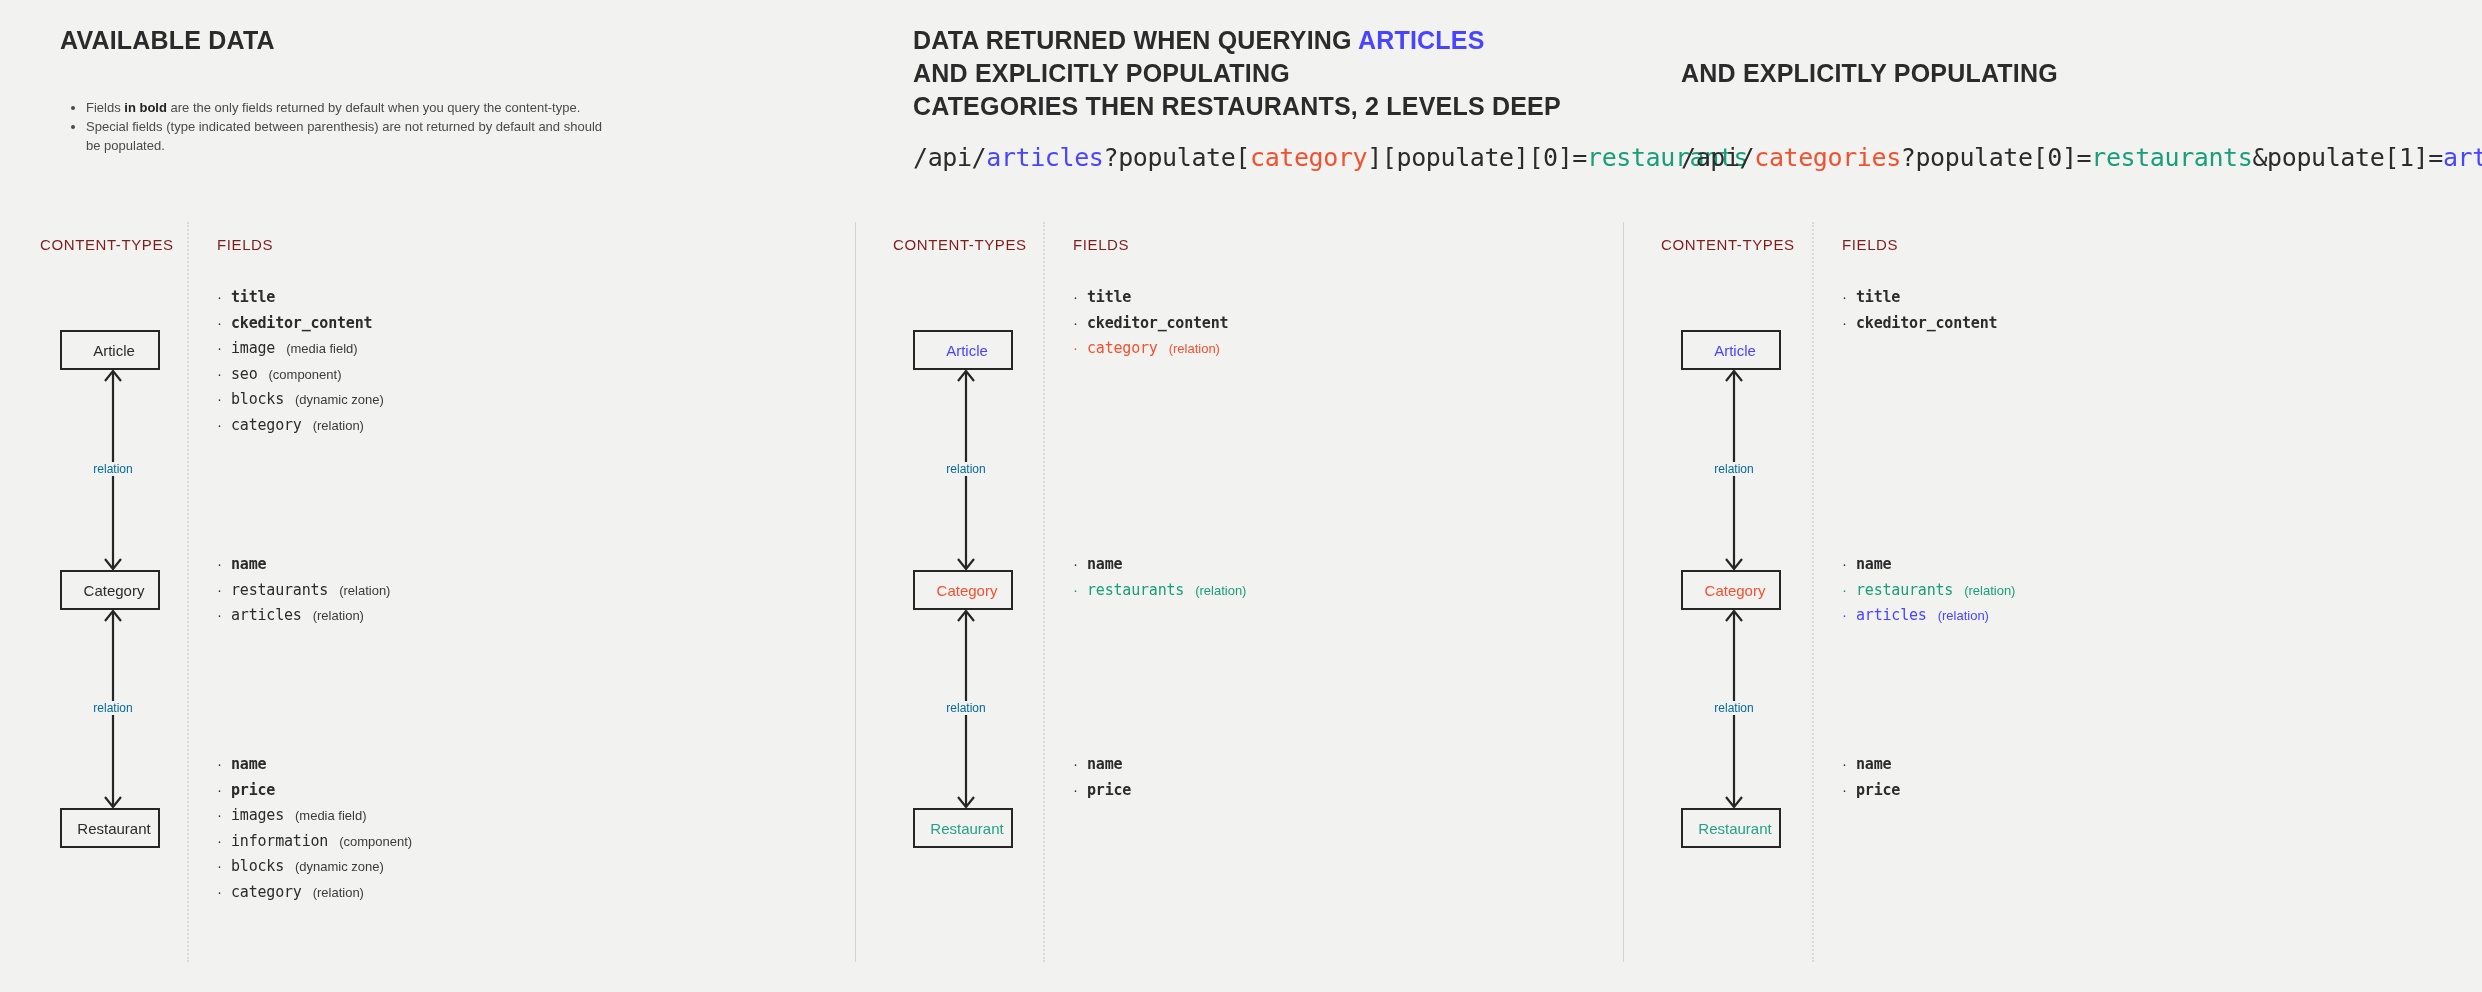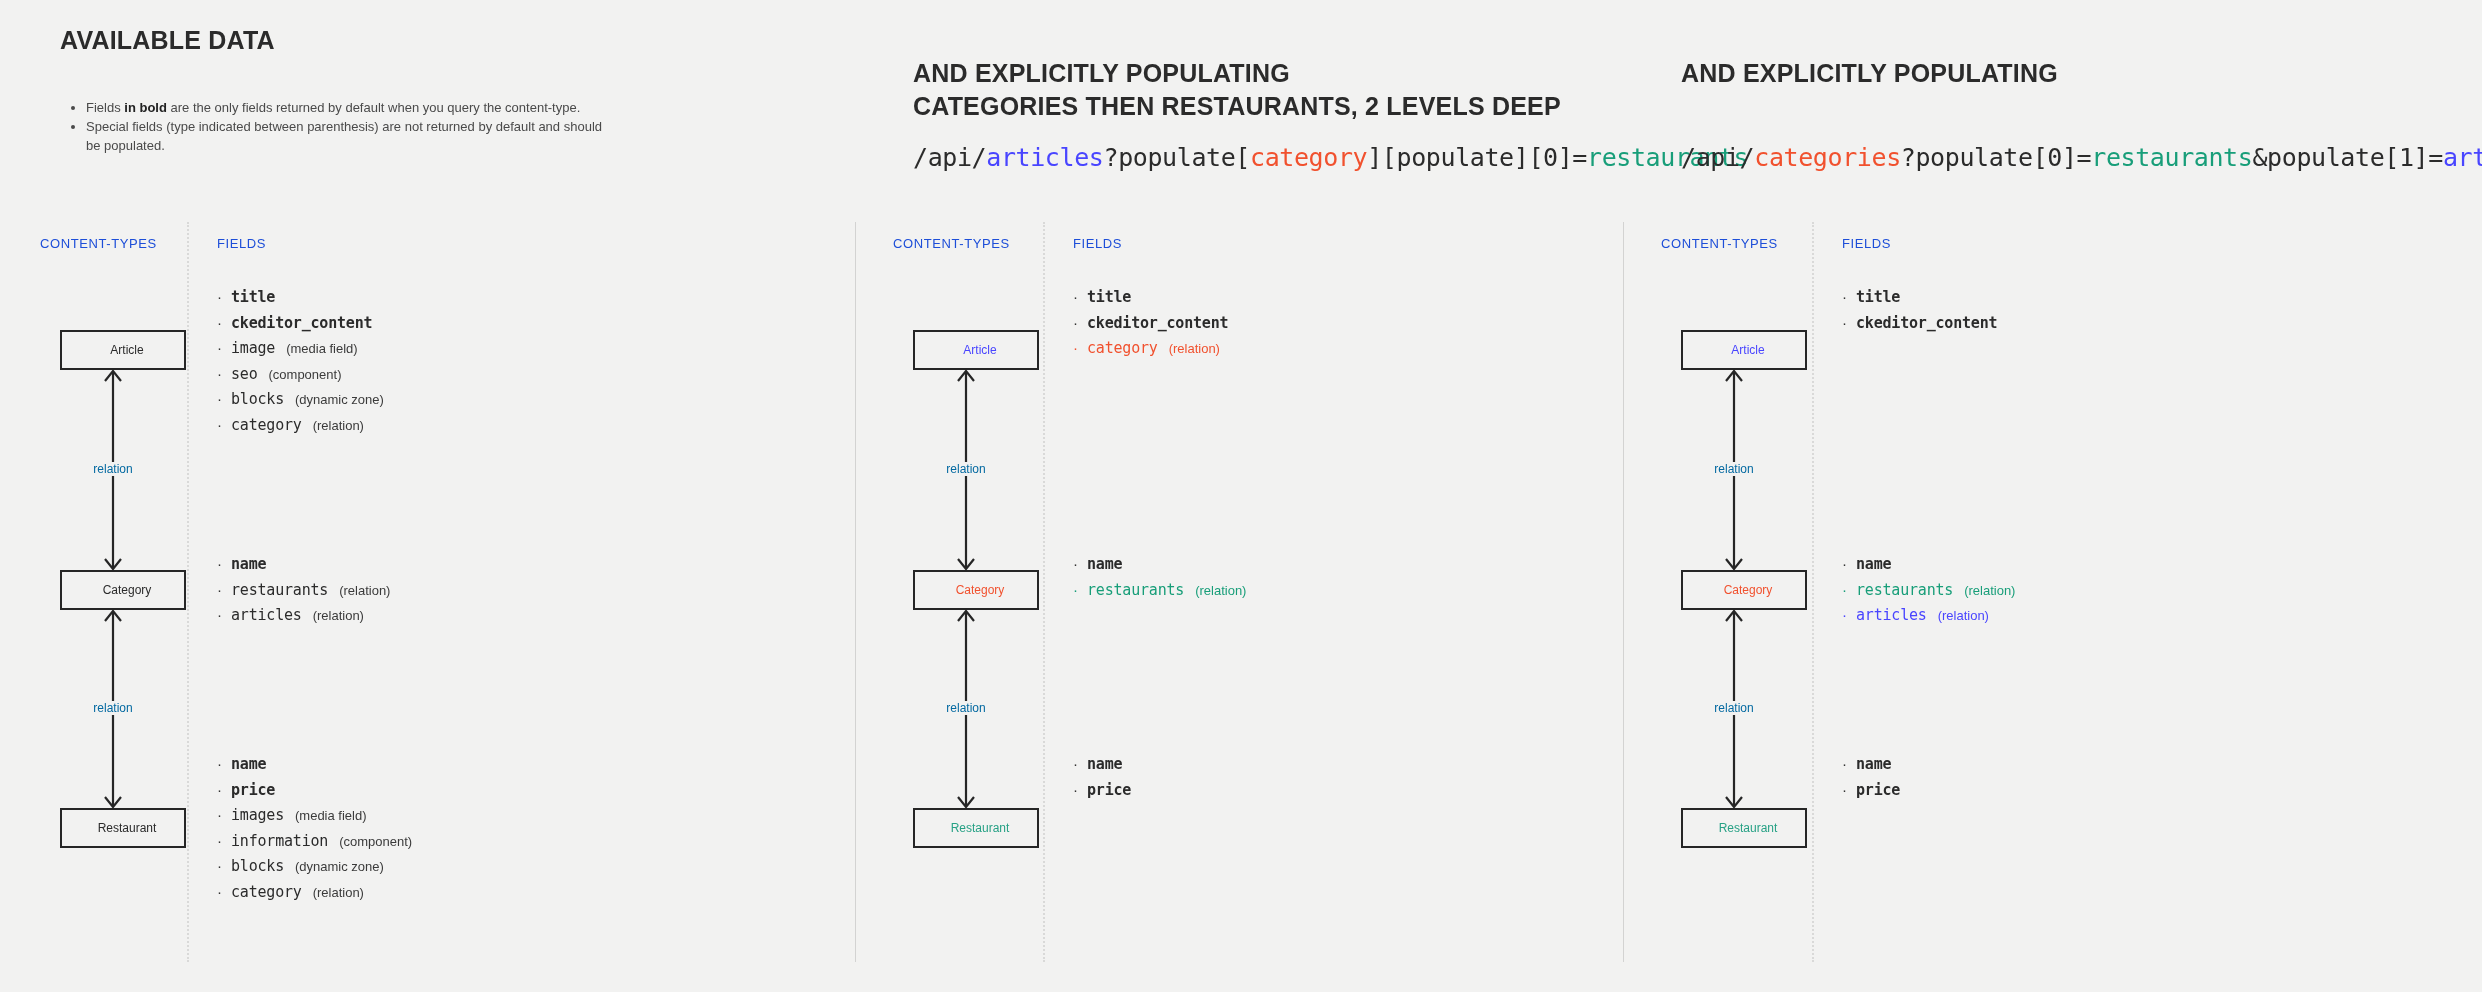--- a/index.html
+++ b/index.html
@@ -38,37 +38,37 @@
   .bullets b{color:#222;}
 
   .api{
     position:absolute;
     font-family:"DejaVu Sans Mono","Liberation Mono",monospace;
     font-size:25px;letter-spacing:-.4px;color:#2b2b2b;white-space:nowrap;
   }
 
   
   .caption{
-    position:absolute;font-size:13px;letter-spacing:.6px;color:#1d4ed8;
+    position:absolute;font-size:15px;letter-spacing:.6px;color:#7f1d1d;
     white-space:nowrap;
   }
 
   .dotted-rule{
     position:absolute;width:0;height:740px;top:222px;
     border-left:2px dotted #d9d9d8;
   }
 
   
   .ebox{
     position:absolute;
-    width:126px;height:40px;
+    width:100px;height:40px;
     border:2.5px solid #262626;
     background:#f2f2f1;
     display:flex;align-items:center;justify-content:center;
-    font-size:12px;color:#2b2b2b;
+    font-size:15px;color:#2b2b2b;
     box-sizing:border-box;
     padding-left:8px;
   }
   .ebox.c-blue{color:#4945ff;}
   .ebox.c-red{color:#f1512e;}
   .ebox.c-green{color:#27a185;}
 
   
   .connector{position:absolute;width:40px;}
   .connector svg{display:block;overflow:visible;}
@@ -215,20 +215,21 @@
         </div>
         <div class="frow ">
           <span class="fdot">·</span>
           <span class="fname">category</span>
           <span class="ftype">(relation)</span>
         </div>
       </div>
     </div>
     <div class="panel" id="panel-1" style="left: 855px; width: 768px;">
       <div class="panel-rule"></div>
+      <div class="headline" style="left: 58px; top: 24px;"><span style="color: rgb(43, 43, 43);">DATA RETURNED WHEN QUERYING </span><span style="color: rgb(73, 69, 255);">ARTICLES</span></div>
       <div class="headline" style="left: 58px; top: 57px;"><span style="color: rgb(43, 43, 43);">AND EXPLICITLY POPULATING</span></div>
       <div class="headline" style="left: 58px; top: 90px;"><span style="color: rgb(43, 43, 43);">CATEGORIES THEN RESTAURANTS, 2 LEVELS DEEP</span></div>
       <div class="api" style="left: 58px; top: 143px;"><span style="color: rgb(43, 43, 43);">/api/</span><span style="color: rgb(73, 69, 255);">articles</span><span style="color: rgb(43, 43, 43);">?populate[</span><span style="color: rgb(241, 81, 46);">category</span><span style="color: rgb(43, 43, 43);">][populate][0]=</span><span style="color: rgb(24, 158, 121);">restaurants</span></div>
       <div class="caption" style="left: 38px; top: 236px;">CONTENT-TYPES</div>
       <div class="caption" style="left: 218px; top: 236px;">FIELDS</div>
       <div class="dotted-rule" style="left: 188px;"></div>
       <div class="ebox c-blue" style="left: 58px; top: 330px;">
         <span>Article</span>
       </div>
       <div class="ebox c-red" style="left: 58px; top: 570px;">

